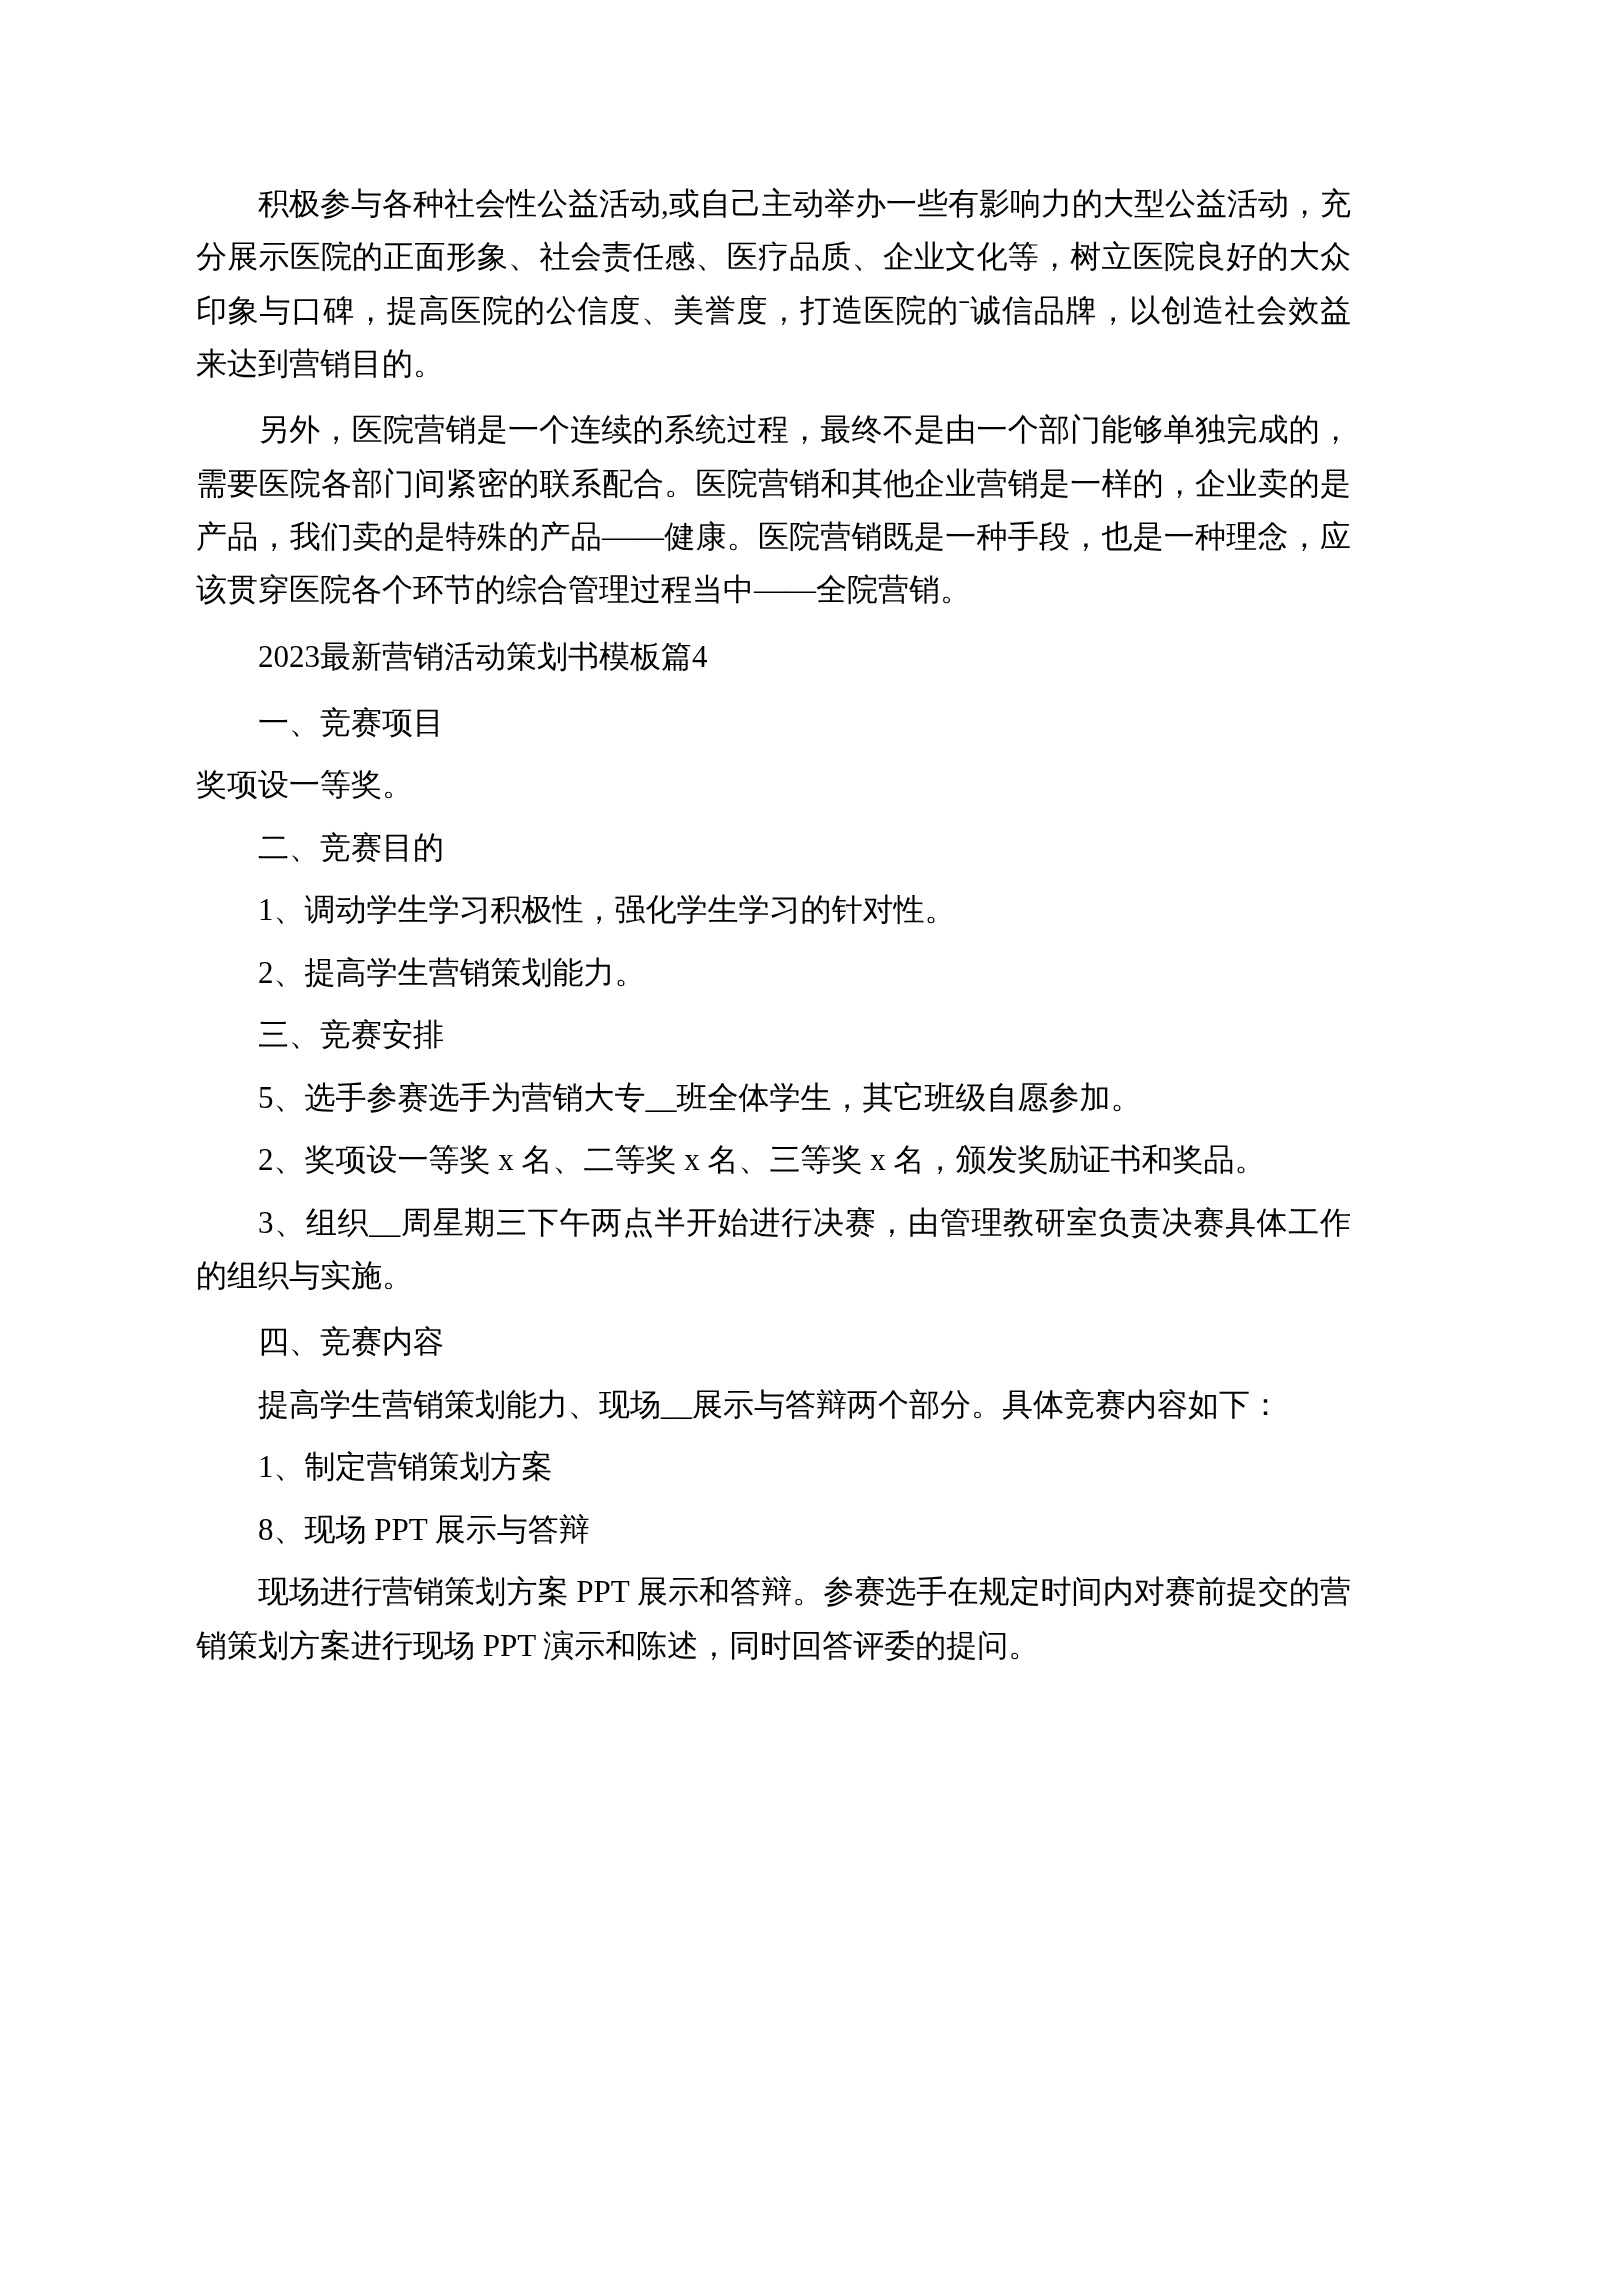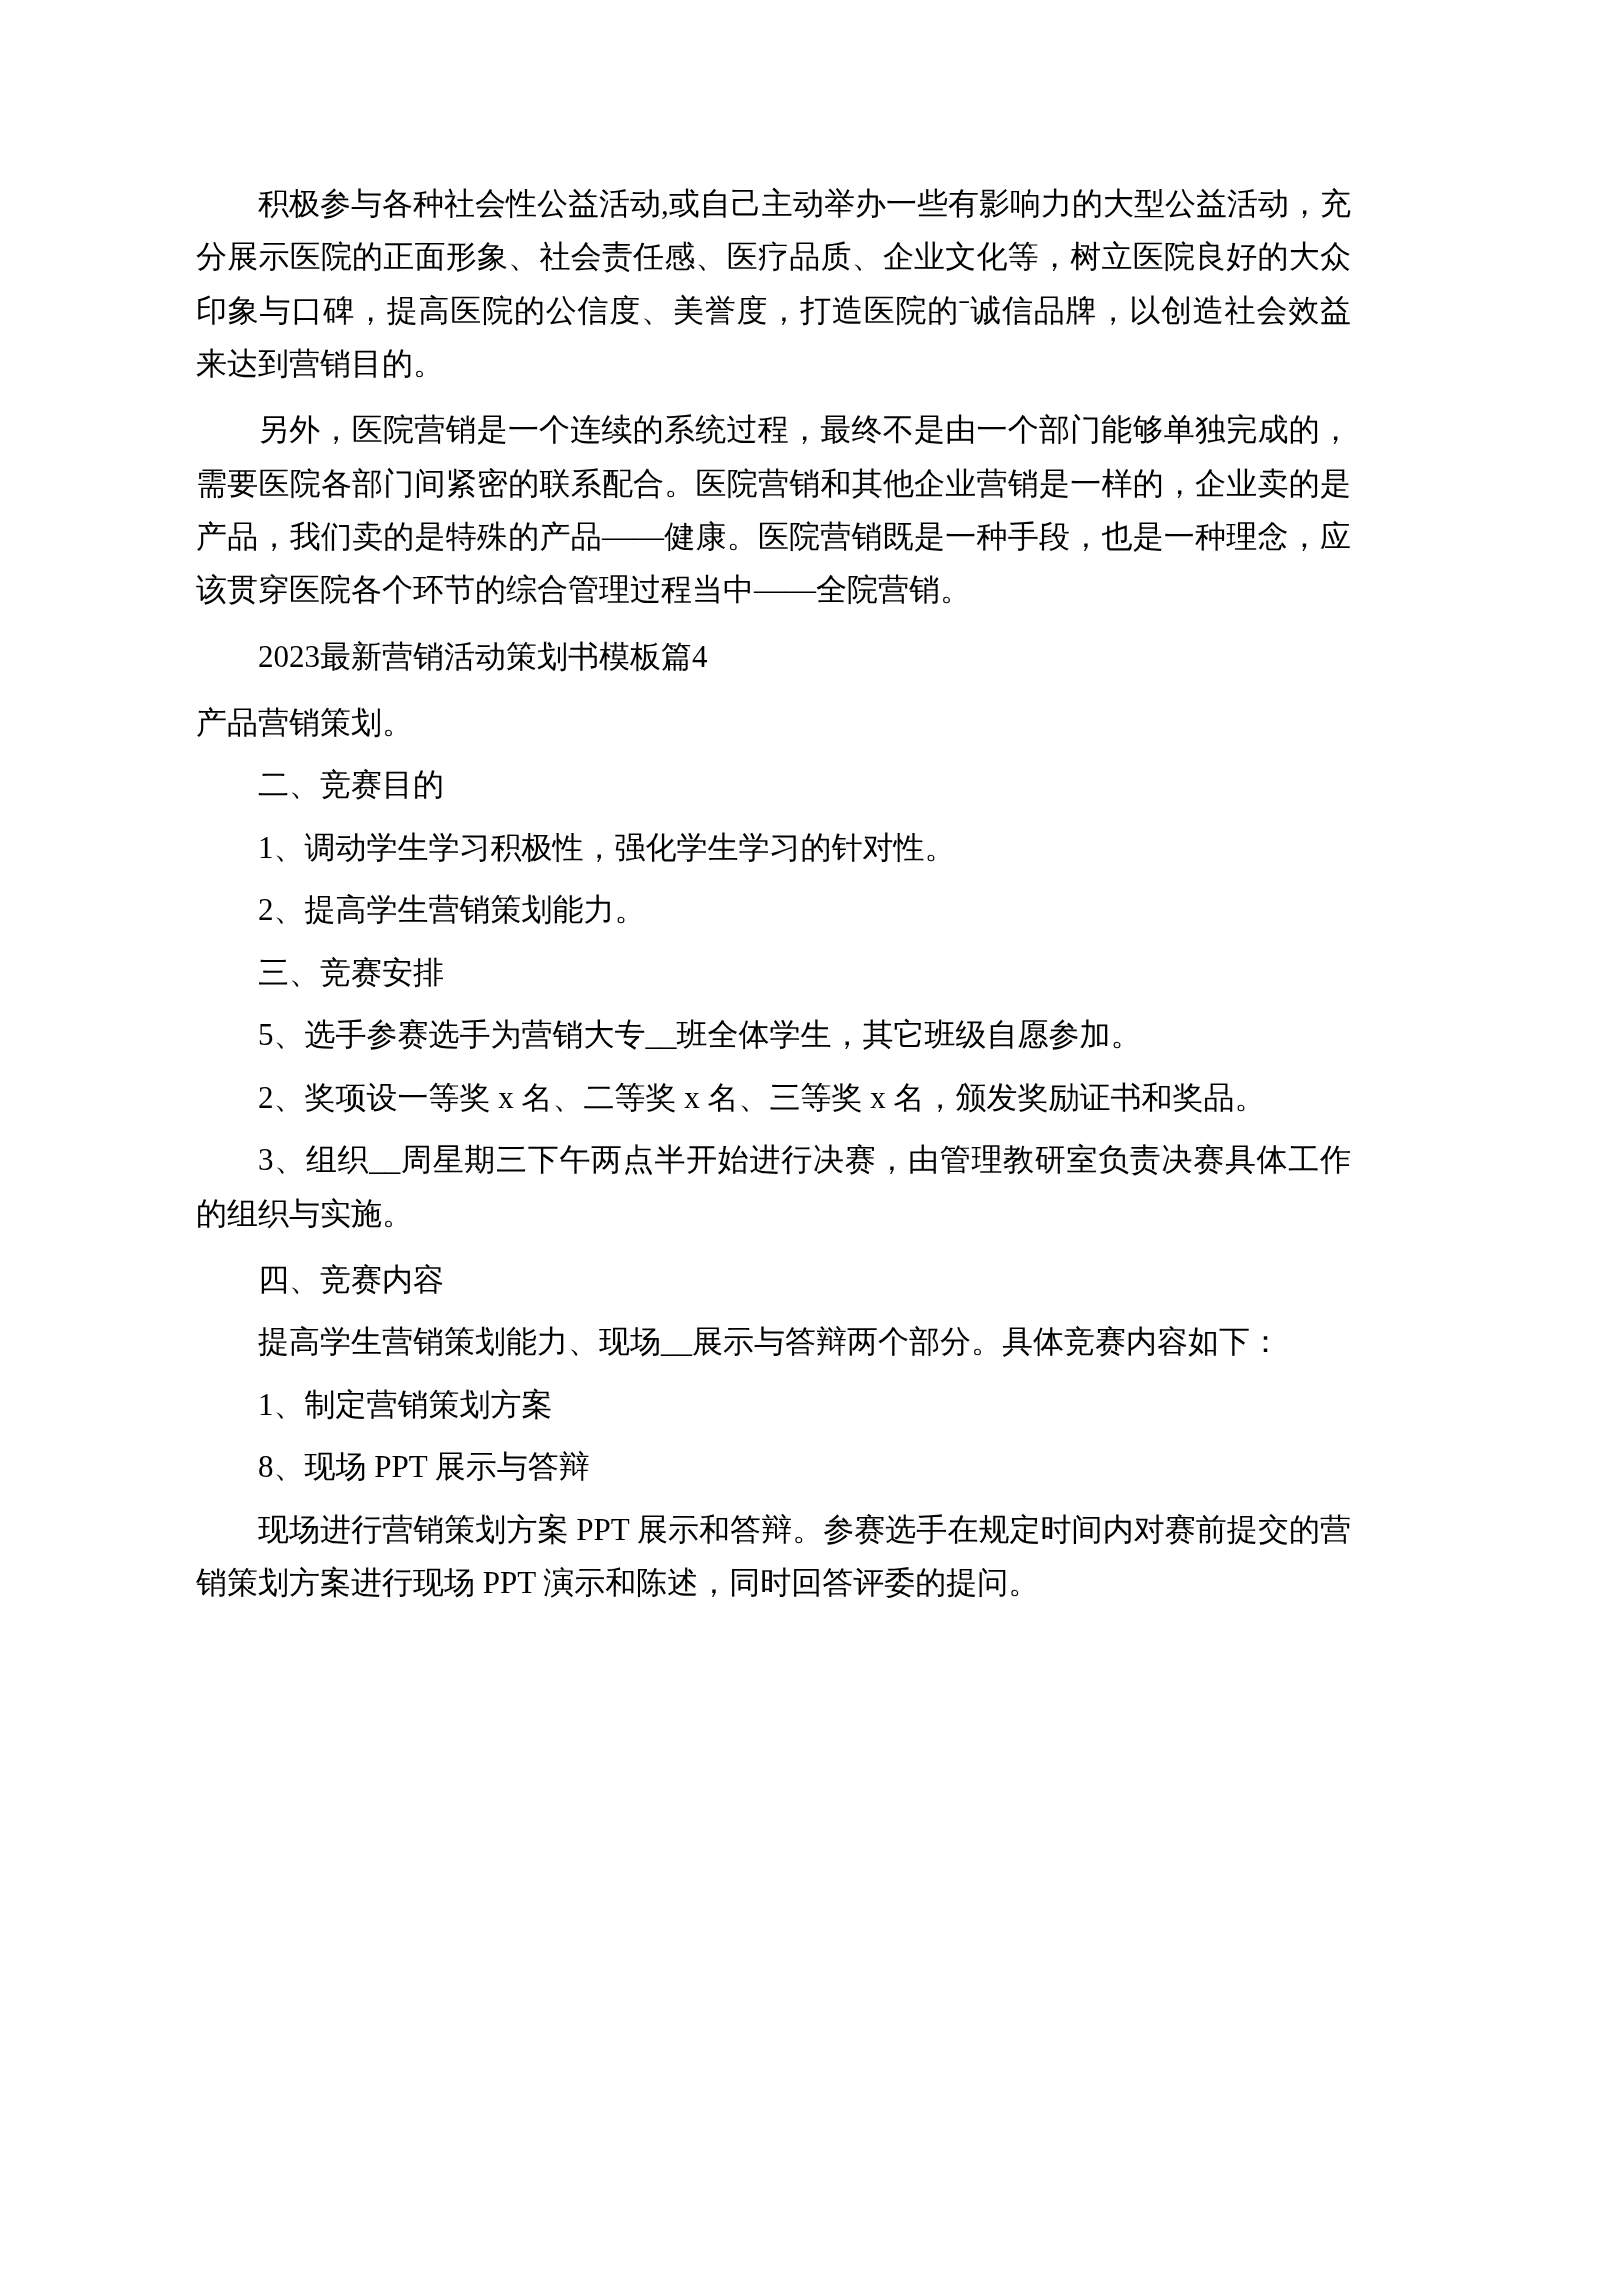--- a/index.html
+++ b/index.html
@@ -43,22 +43,23 @@
 
 <div class="page">
   <div class="doc-body">
 
     <p class="para">积极参与各种社会性公益活动,或自己主动举办一些有影响力的大型公益活动，充分展示医院的正面形象、社会责任感、医疗品质、企业文化等，树立医院良好的大众印象与口碑，提高医院的公信度、美誉度，打造医院的ˉ诚信品牌，以创造社会效益来达到营销目的。</p>
 
     <p class="para">另外，医院营销是一个连续的系统过程，最终不是由一个部门能够单独完成的，需要医院各部门间紧密的联系配合。医院营销和其他企业营销是一样的，企业卖的是产品，我们卖的是特殊的产品——健康。医院营销既是一种手段，也是一种理念，应该贯穿医院各个环节的综合管理过程当中——全院营销。</p>
 
     <p class="para">2023最新营销活动策划书模板篇4</p>
 
+    <p class="para tight">一、竞赛项目</p>
 
-    <p class="para noindent tight">产品营销策划。</p>
+    <p class="para noindent tight">奖项设一等奖。</p>
 
     <p class="para tight">二、竞赛目的</p>
 
     <p class="para tight">1、调动学生学习积极性，强化学生学习的针对性。</p>
 
     <p class="para tight">2、提高学生营销策划能力。</p>
 
     <p class="para tight">三、竞赛安排</p>
 
     <p class="para tight">5、选手参赛选手为营销大专__班全体学生，其它班级自愿参加。</p>

